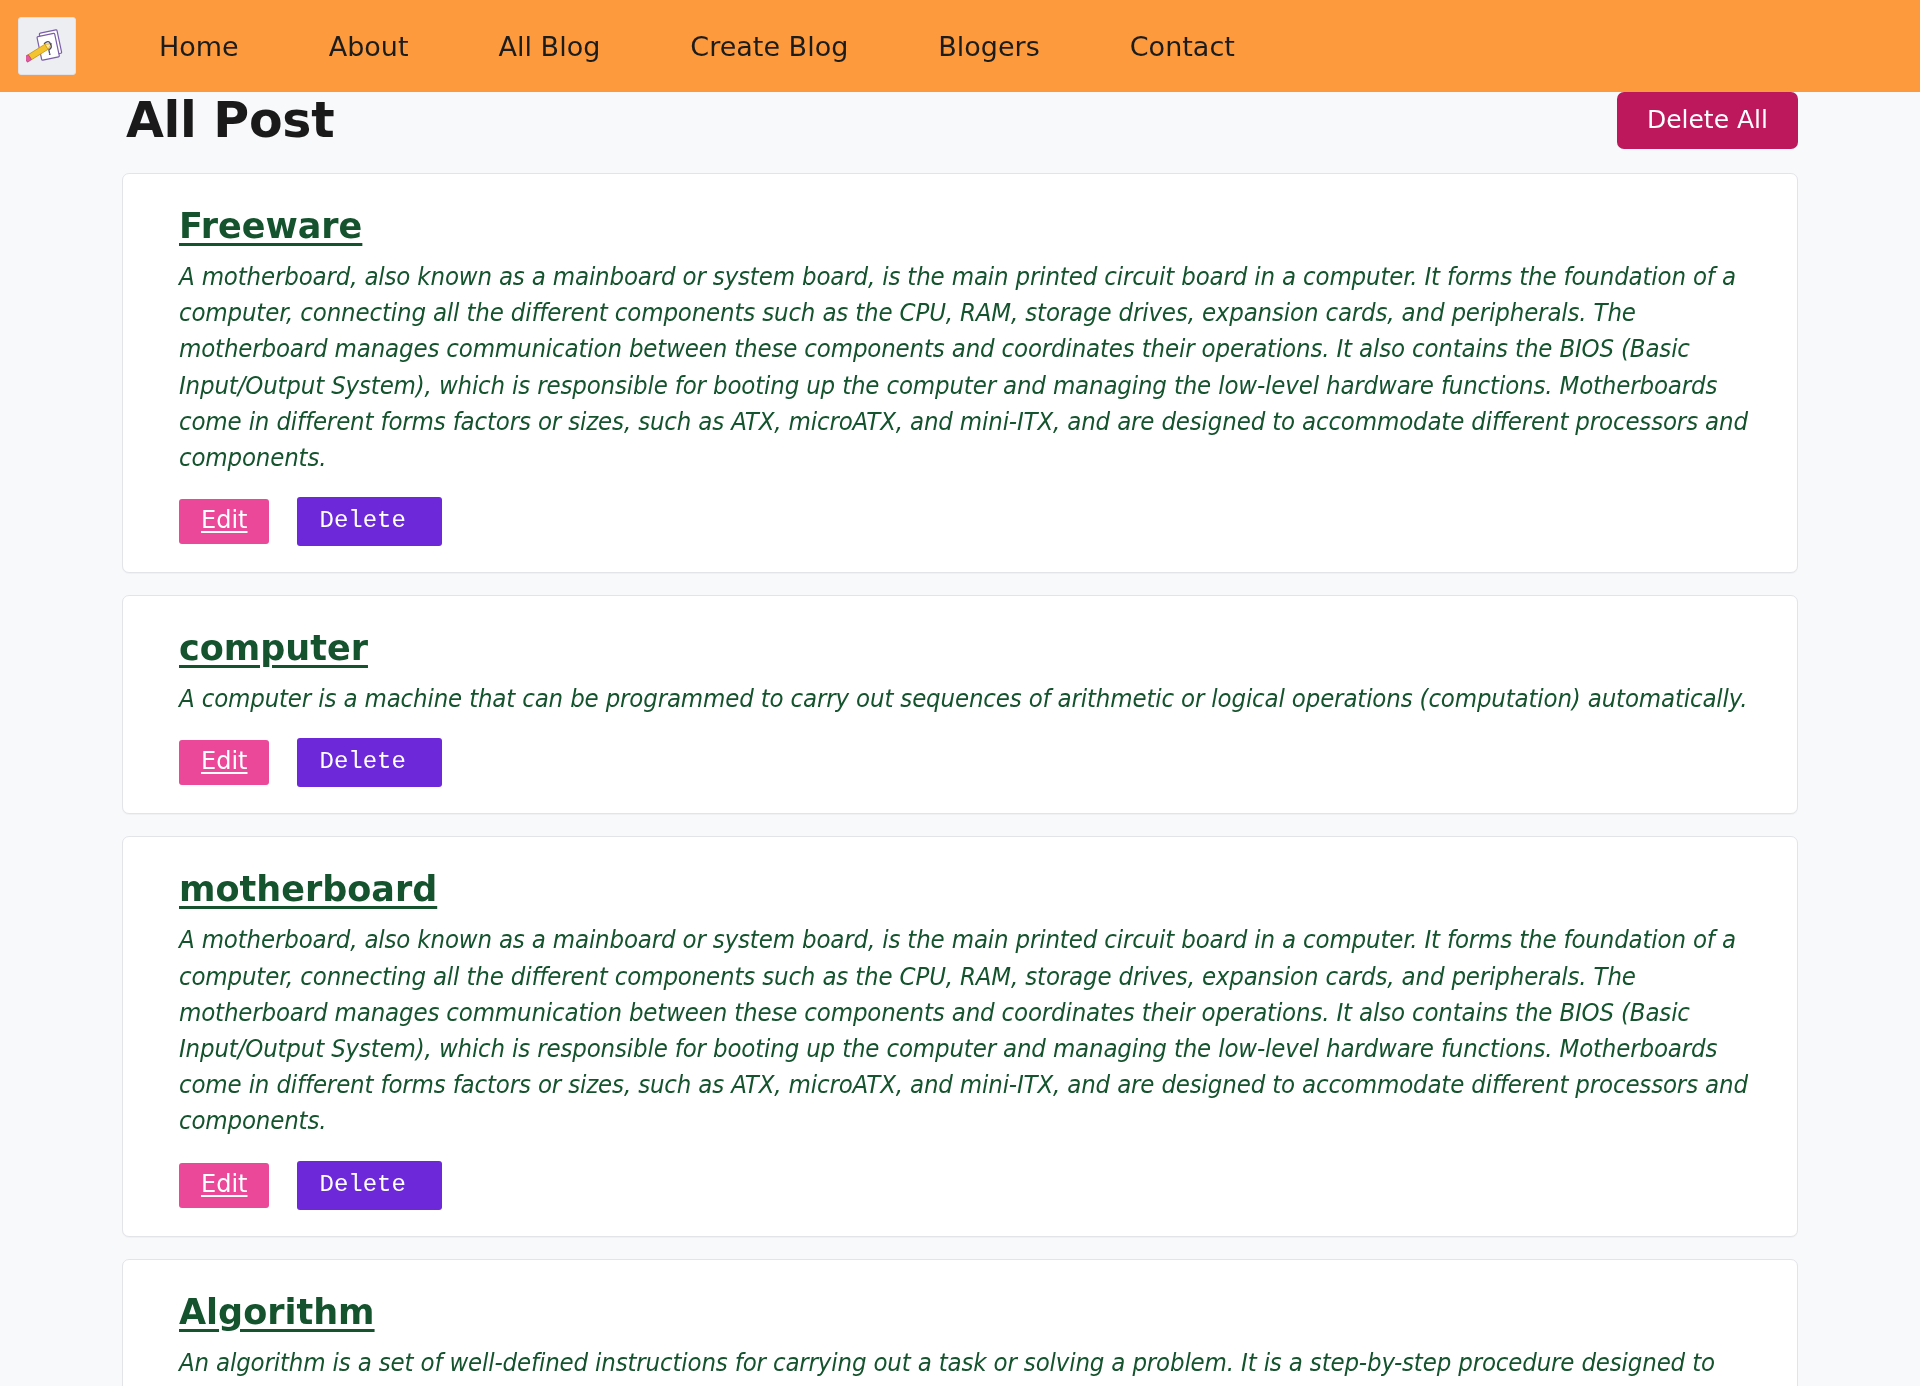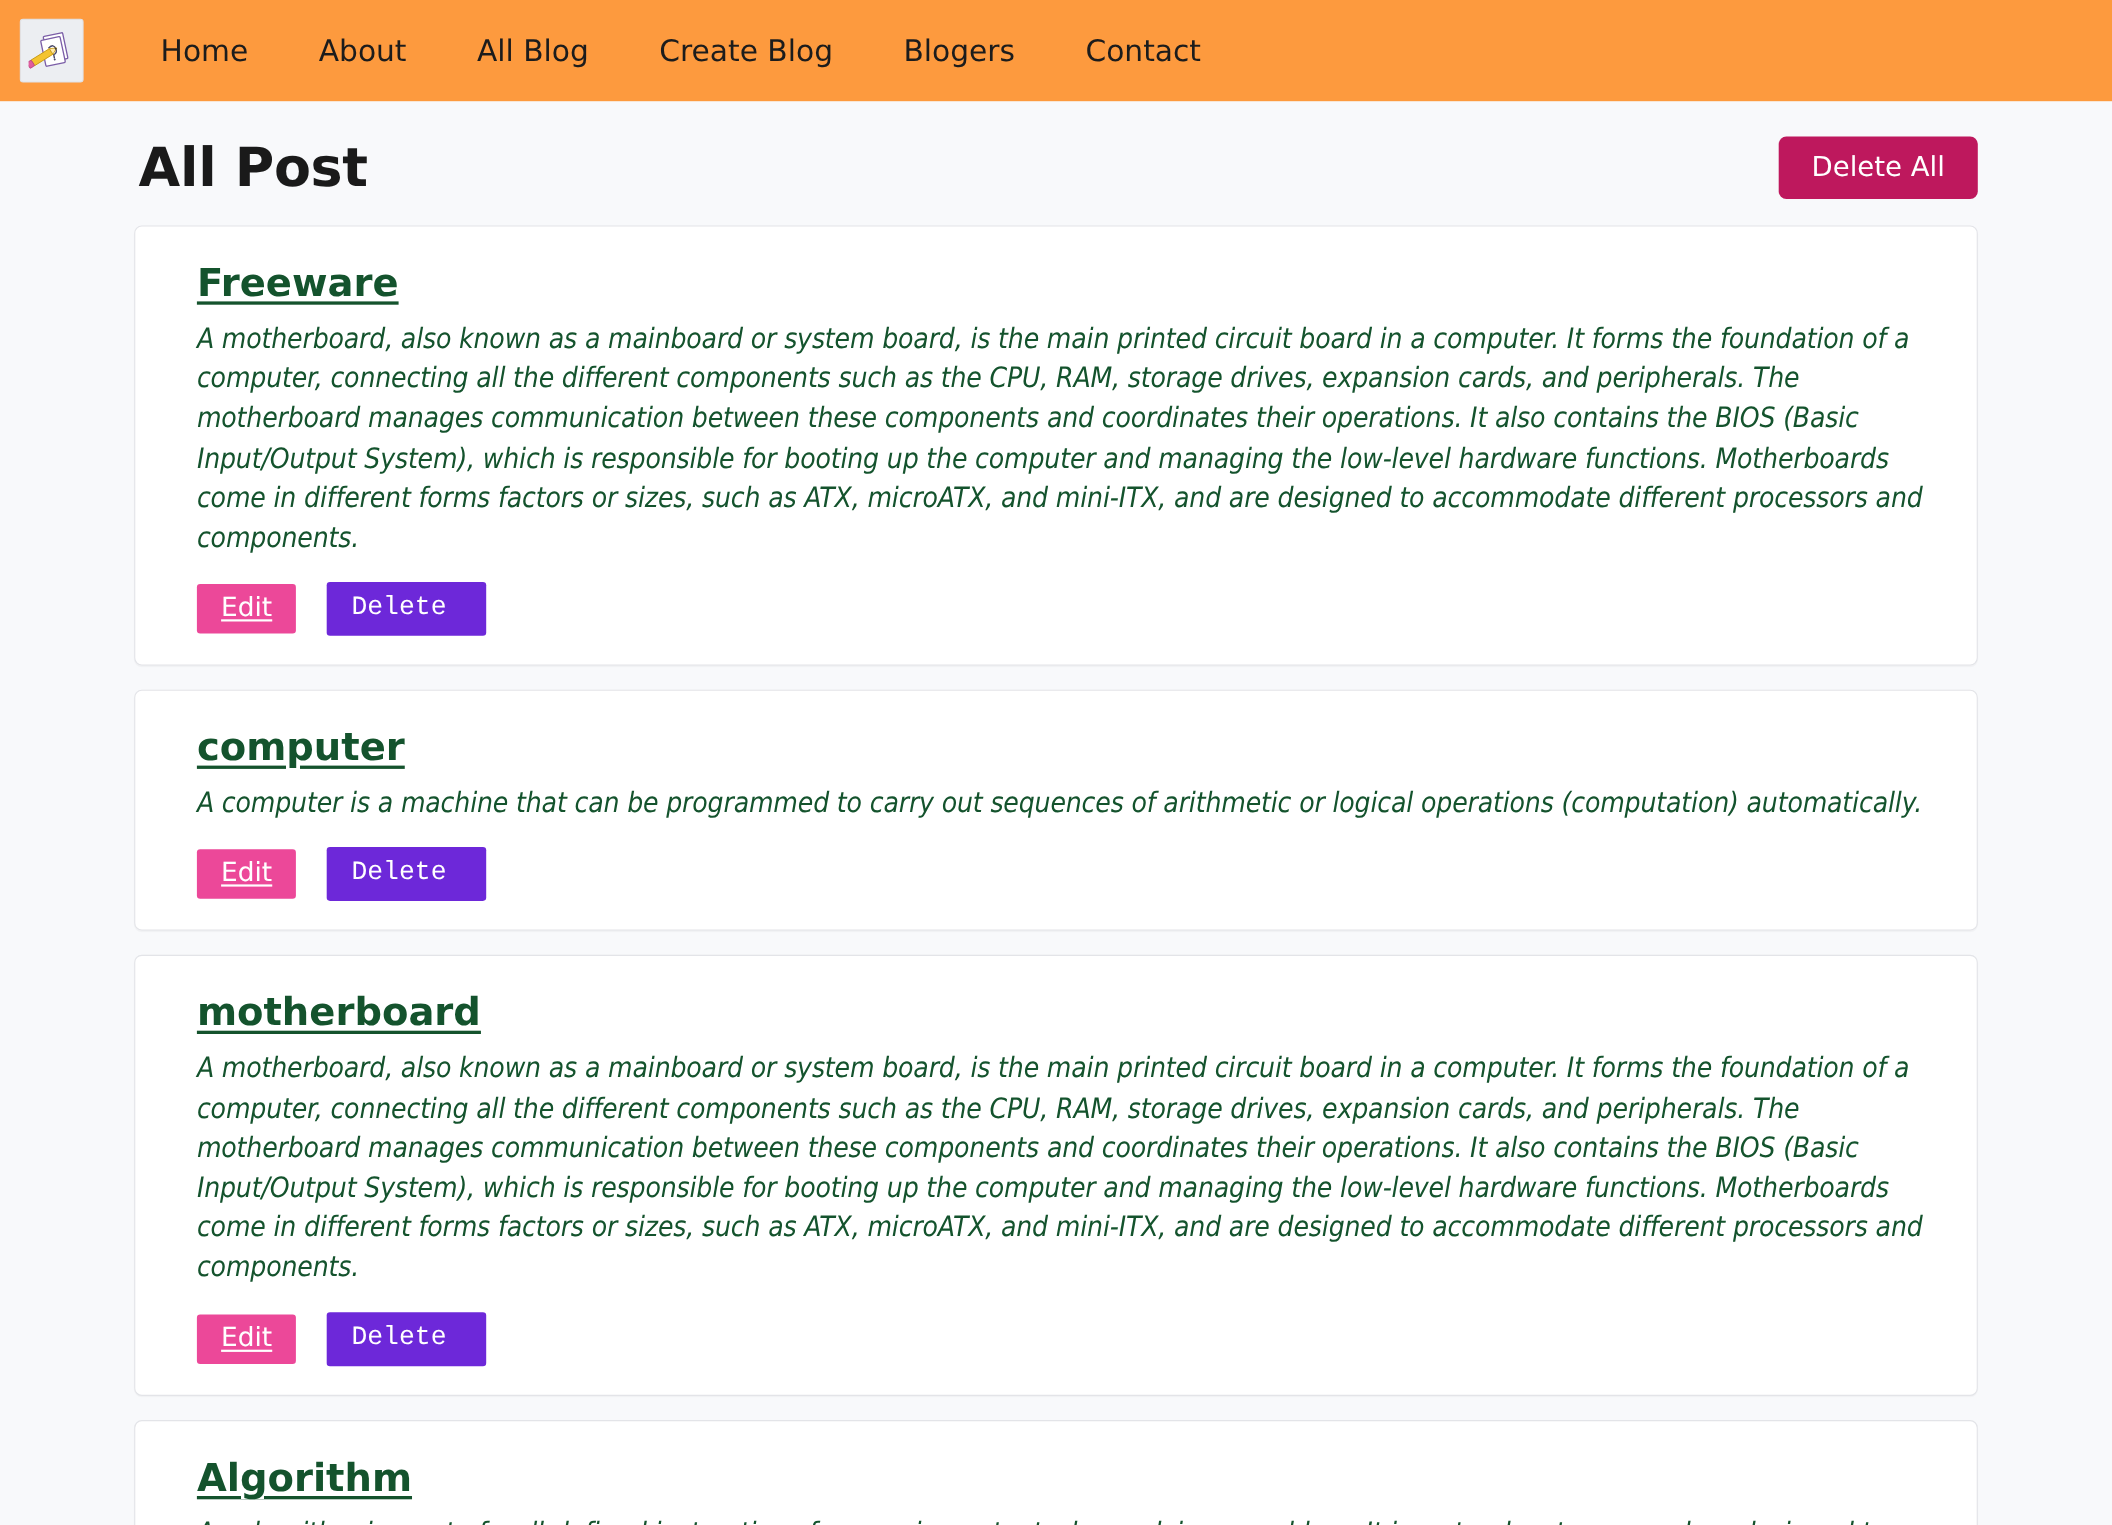--- a/index.html
+++ b/index.html
@@ -36,42 +36,41 @@
   }
   .brand-logo svg { display: block; }
 
   .nav-links {
     display: flex;
     align-items: center;
     list-style: none;
     margin: 0;
     padding: 0;
   }
-  .nav-links li { margin: 4px; }
+  .nav-links li { margin: 17px; }
   .nav-link {
     display: block;
     color: #1c1c1c;
     text-decoration: none;
     font-size: 27px;
     font-weight: 400;
     padding: 6px 28px;
     white-space: nowrap;
     font-family: "DejaVu Sans", "Liberation Sans", sans-serif;
   }
 
   
   .content {
     width: 100%;
     padding: 0 122px 0 122px;
   }
   .page-head {
     display: flex;
     align-items: center;
     justify-content: space-between;
-    padding-top: 32px;
     padding-bottom: 24px;
     margin-left: 4px;
   }
   .page-title {
     font-size: 49px;
     font-weight: 700;
     color: #1a1a1a;
     margin: 0;
     letter-spacing: -0.3px;
     font-family: "DejaVu Sans", "Liberation Sans", sans-serif;

